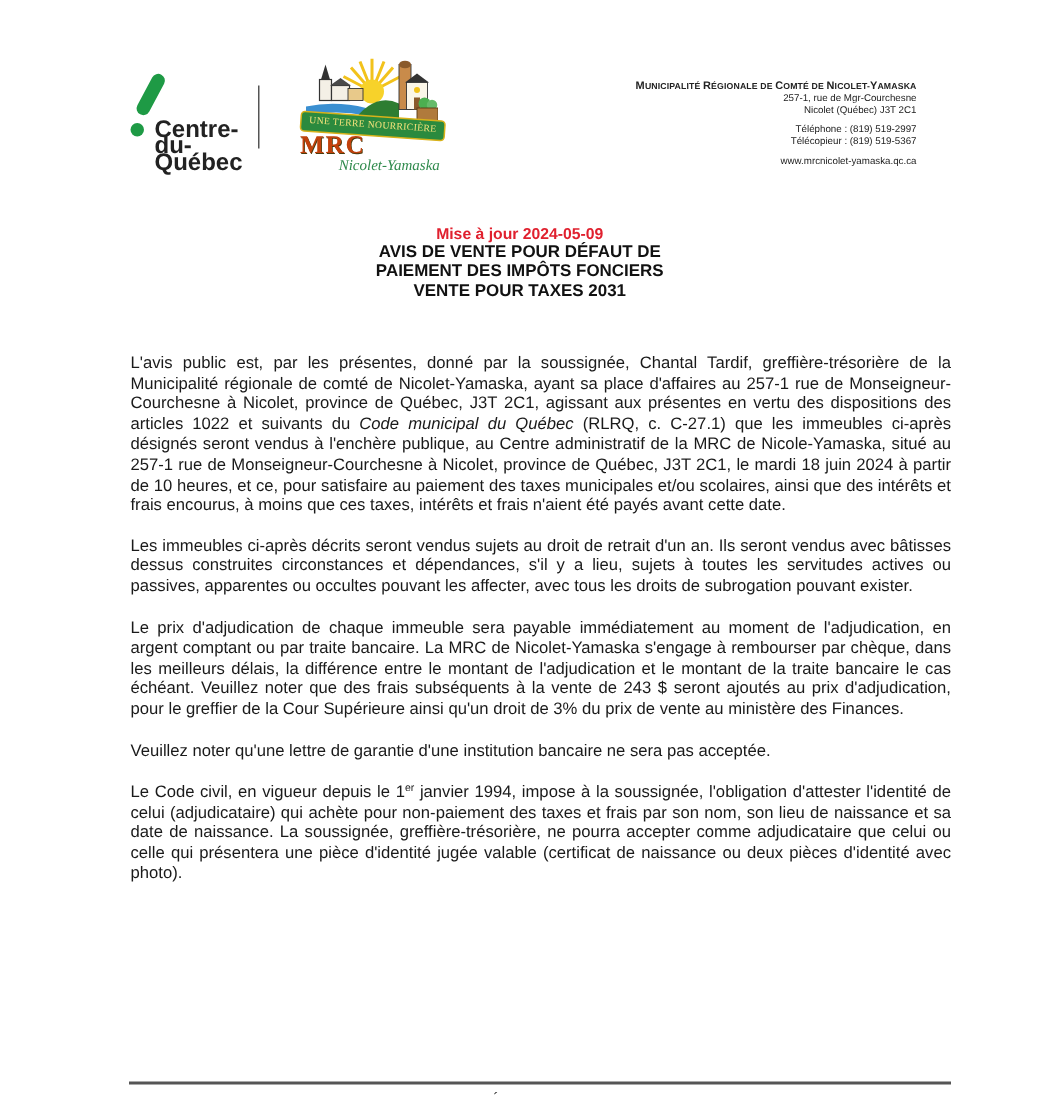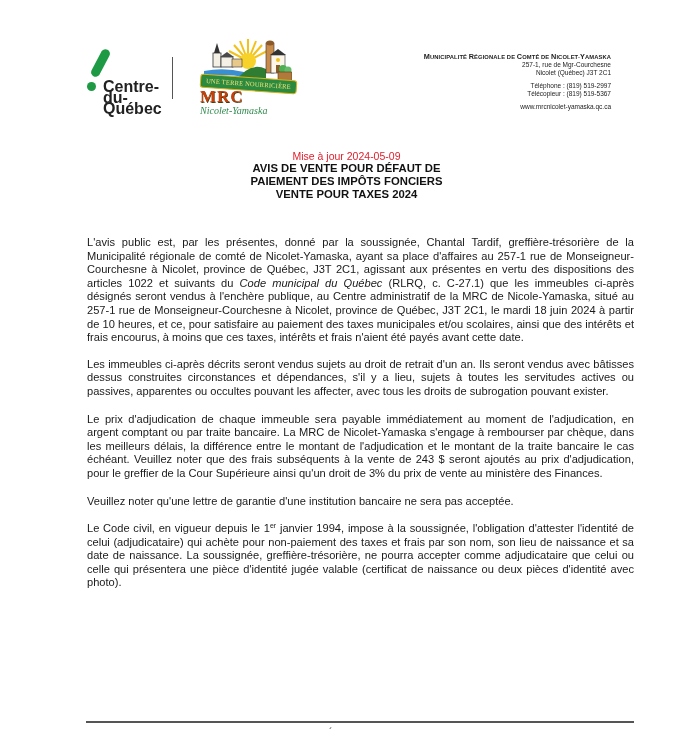--- a/index.html
+++ b/index.html
@@ -11,31 +11,31 @@
     .cdq-dot { position: absolute; left: 3px; top: 38px; width: 9px; height: 9px; background: #1e9a45; border-radius: 50%; }
     .cdq-text { position: absolute; left: 19px; top: 37px; font-size: 16px; font-weight: bold; line-height: 11px; color: #222; }
     .cdq-text div { white-space: nowrap; }
 
     .logo-divider { position: absolute; left: 172px; top: 57px; width: 1px; height: 42px; background: #555; }
 
     .logo-mrc { position: absolute; left: 200px; top: 39px; width: 95px; height: 80px; }
     .mrc-art { position: absolute; left: 4px; top: 0; width: 88px; height: 44px; }
     .mrc-banner { position: absolute; left: 0; top: 38px; width: 95px; height: 12px; background: #2b8a3e; border: 1px solid #d8b21a; border-radius: 3px; transform: rotate(4deg); color: #f4e27a; font-family: "Liberation Serif", serif; font-size: 6.5px; text-align: center; line-height: 11px; letter-spacing: 0.2px; white-space: nowrap; overflow: hidden; }
     .mrc-letters { position: absolute; left: 0; width: 95px; top: 50px; text-align: left; font-family: "Liberation Serif", serif; font-weight: bold; font-size: 17px; color: #c2410c; letter-spacing: 1px; line-height: 16px; text-shadow: 0.5px 0.5px 0 #4a3b0d; }
-    .mrc-script { position: absolute; left: 0; width: 95px; top: 66px; font-family: "Liberation Serif", serif; font-style: italic; font-size: 10px; color: #2f8a4c; line-height: 12px; white-space: nowrap; }
+    .mrc-script { position: absolute; left: 12px; width: 95px; top: 66px; text-align: center; font-family: "Liberation Serif", serif; font-style: italic; font-size: 10px; color: #2f8a4c; line-height: 12px; white-space: nowrap; }
 
     .org-block { position: absolute; right: 82px; top: 53px; text-align: right; font-size: 6.5px; line-height: 8px; color: #222; }
     .org-name { font-weight: bold; font-size: 7.3px; letter-spacing: 0.1px; }
     .org-name .sc { font-size: 5.8px; }
     .org-block .gap { height: 5px; }
 
     
     .title-block { position: absolute; left: 0; width: 693px; top: 150px; text-align: center; }
     .title-main { font-family: "Liberation Sans", sans-serif; font-weight: bold; font-size: 17px; line-height: 19px; color: #111; letter-spacing: 0.2px; }
-    .title-update { font-weight: normal; font-size: 10.5px; line-height: 12px; color: #e0202e; }
+    .title-update { font-weight: bold; font-size: 10.5px; line-height: 12px; color: #e0202e; }
     .title-sub { font-weight: bold; font-size: 11.3px; line-height: 13px; color: #111; text-align: center; }
 
     
     .body-text { position: absolute; left: 87px; top: 236px; width: 547px; font-size: 11.1px; line-height: 13.6px; color: #1a1a1a; }
     .body-text p { margin: 0 0 14px 0; text-align: justify; }
     .body-text p.left { text-align: left; }
     .body-text p.p1 { margin-bottom: 13px; }
     .body-text sup { font-size: 7px; vertical-align: 4px; line-height: 0; }
     .body-text em { font-style: italic; }
 
@@ -116,21 +116,21 @@
   <div>Téléphone : (819) 519-2997</div>
   <div>Télécopieur : (819) 519-5367</div>
   <div class="gap"></div>
   <div>www.mrcnicolet-yamaska.qc.ca</div>
 </div>
 
 <div class="title-block">
   <div class="title-update">Mise à jour 2024-05-09</div>
   <div class="title-sub">AVIS DE VENTE POUR DÉFAUT DE</div>
   <div class="title-sub">PAIEMENT DES IMPÔTS FONCIERS</div>
-  <div class="title-sub">VENTE POUR TAXES 2024</div>
+  <div class="title-sub">VENTE POUR TAXES 2031</div>
 </div>
 
 <div class="body-text">
   <p class="p1"><span>L'avis public est, par les présentes, donné par la soussignée, Chantal Tardif, greffière-trésorière de la Municipalité régionale de comté de Nicolet-Yamaska, ayant sa place d'affaires au 257-1 rue de Monseigneur- Courchesne à Nicolet, province de Québec, J3T 2C1, agissant aux présentes en vertu des dispositions des articles 1022 et suivants du </span><em>Code municipal du Québec</em><span> (RLRQ, c. C-27.1) que les immeubles ci-après désignés seront vendus à l'enchère publique, au Centre administratif de la MRC de Nicole-Yamaska, situé au 257-1 rue de Monseigneur-Courchesne à Nicolet, province de Québec, J3T 2C1, le mardi 18 juin 2024 à partir de 10 heures, et ce, pour satisfaire au paiement des taxes municipales et/ou scolaires, ainsi que des intérêts et frais encourus, à moins que ces taxes, intérêts et frais n'aient été payés avant cette date.</span></p>
   <p>Les immeubles ci-après décrits seront vendus sujets au droit de retrait d'un an. Ils seront vendus avec bâtisses dessus construites circonstances et dépendances, s'il y a lieu, sujets à toutes les servitudes actives ou passives, apparentes ou occultes pouvant les affecter, avec tous les droits de subrogation pouvant exister.</p>
   <p>Le prix d'adjudication de chaque immeuble sera payable immédiatement au moment de l'adjudication, en argent comptant ou par traite bancaire. La MRC de Nicolet-Yamaska s'engage à rembourser par chèque, dans les meilleurs délais, la différence entre le montant de l'adjudication et le montant de la traite bancaire le cas échéant. Veuillez noter que des frais subséquents à la vente de 243 $ seront ajoutés au prix d'adjudication, pour le greffier de la Cour Supérieure ainsi qu'un droit de 3% du prix de vente au ministère des Finances.</p>
   <p class="left">Veuillez noter qu'une lettre de garantie d'une institution bancaire ne sera pas acceptée.</p>
   <p><span>Le Code civil, en vigueur depuis le 1</span><sup>er</sup><span> janvier 1994, impose à la soussignée, l'obligation d'attester l'identité de celui (adjudicataire) qui achète pour non-paiement des taxes et frais par son nom, son lieu de naissance et sa date de naissance. La soussignée, greffière-trésorière, ne pourra accepter comme adjudicataire que celui ou celle qui présentera une pièce d'identité jugée valable (certificat de naissance ou deux pièces d'identité avec photo).</span></p>
 </div>
 

